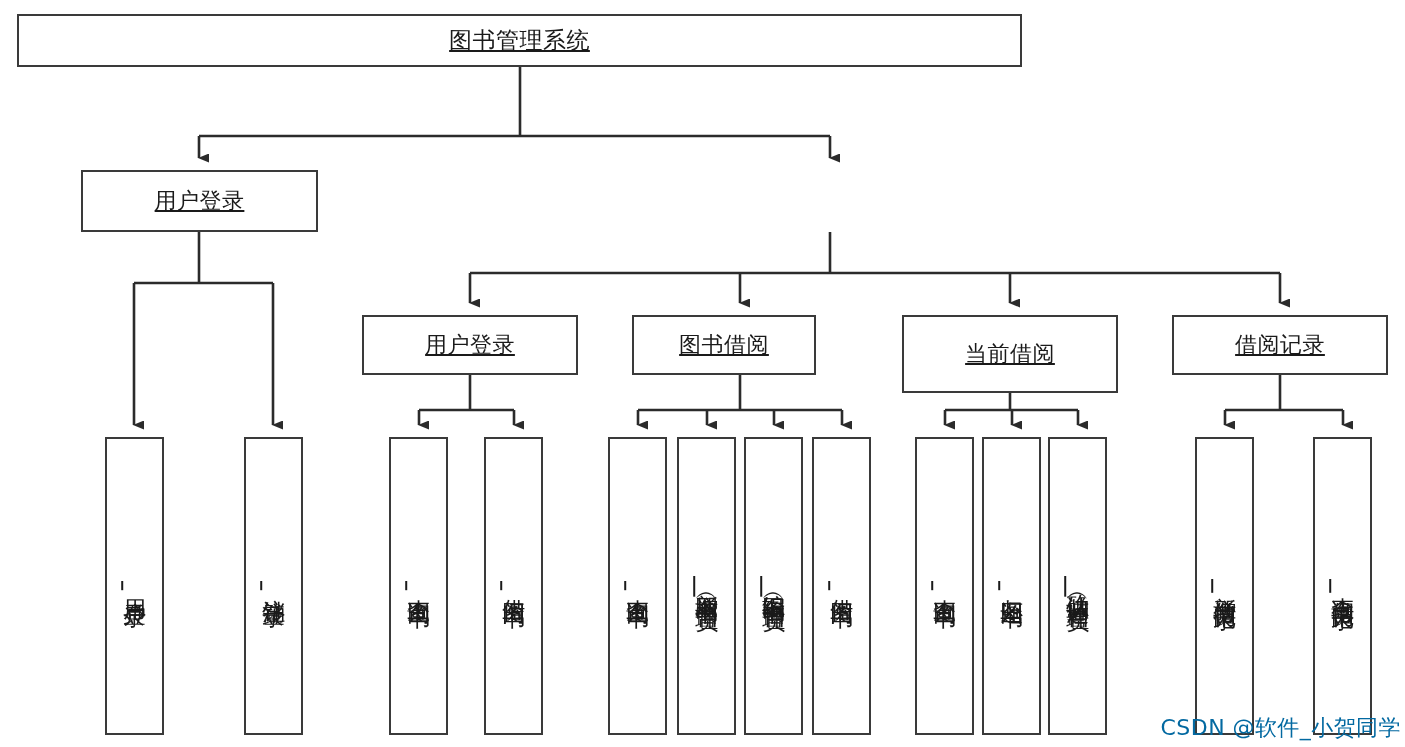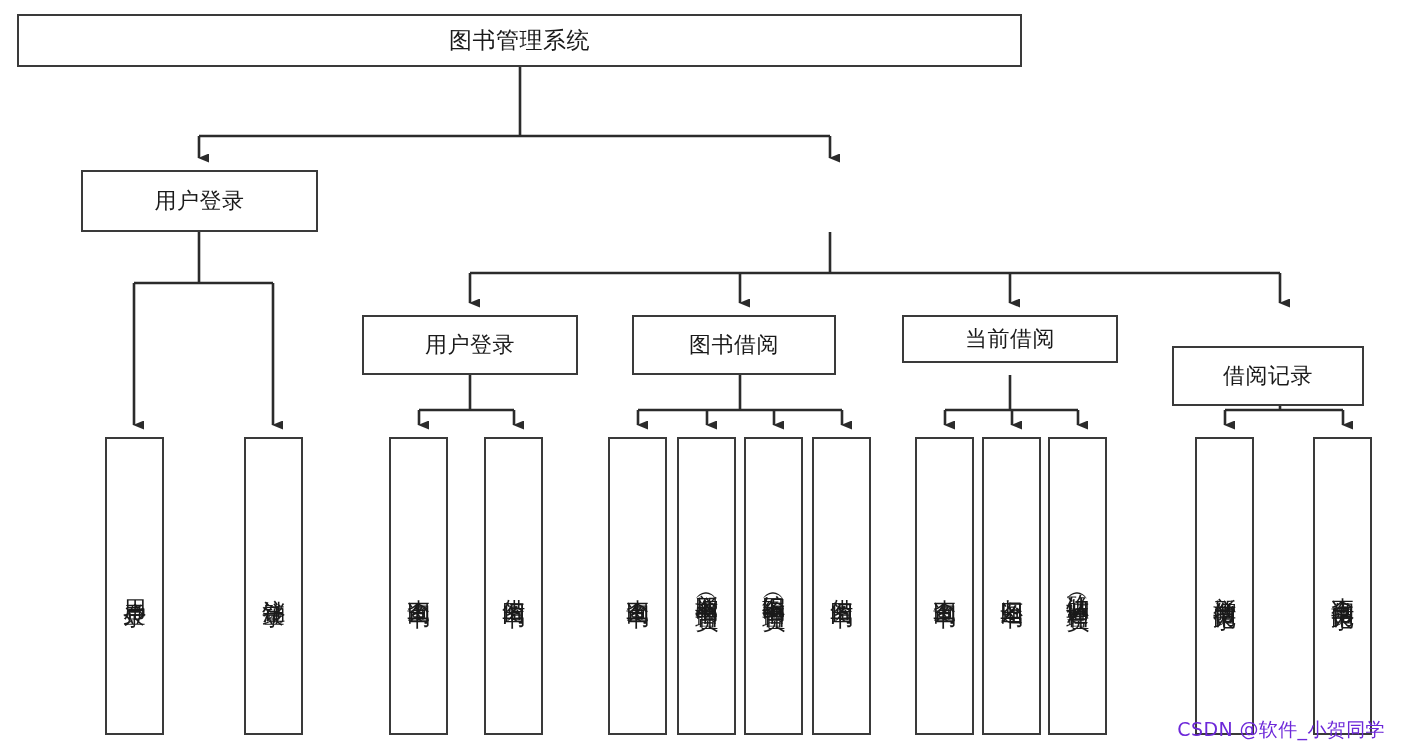--- a/index.html
+++ b/index.html
@@ -34,20 +34,21 @@
     display: flex;
     align-items: center;
     justify-content: center;
     color: #1a1a1a;
   }
   .node-label {
     display: block;
     text-align: center;
     letter-spacing: 0.02em;
     white-space: nowrap;
+    text-decoration: underline;
   }
   
   .node.horiz .node-label {
     font-size: 22px;
     line-height: 1.1;
   }
   .node.root .node-label {
     font-size: 23px;
   }
   
@@ -59,24 +60,24 @@
     writing-mode: vertical-rl;
     text-orientation: upright;
     font-size: 23px;
     line-height: 1.28;
     letter-spacing: 0.10em;
     white-space: nowrap;
     text-align: center;
   }
   #watermark {
     position: absolute;
-    right: 20px;
+    right: 4px;
     bottom: 4px;
-    font-size: 19px;
-    color: #6d28d9;
+    font-size: 22px;
+    color: #0369a1;
     letter-spacing: 0.02em;
     white-space: nowrap;
     user-select: none;
   }
 </style>
 </head>
 <body>
 
 <div id="diagram-root">
 
@@ -134,27 +135,27 @@
     <span class="node-label">图书管理系统</span>
   </div>
 
   <div class="node horiz" style="left:81px; top:170px; width:237px; height:62px;">
     <span class="node-label">用户登录</span>
   </div>
 
   <div class="node horiz" style="left:362px; top:315px; width:216px; height:60px;">
     <span class="node-label">用户登录</span>
   </div>
-  <div class="node horiz" style="left:632px; top:315px; width:204px; height:60px;">
+  <div class="node horiz" style="left:632px; top:315px; width:184px; height:60px;">
     <span class="node-label">图书借阅</span>
   </div>
-  <div class="node horiz" style="left:902px; top:315px; width:216px; height:48px;">
+  <div class="node horiz" style="left:902px; top:315px; width:216px; height:78px;">
     <span class="node-label">当前借阅</span>
   </div>
-  <div class="node horiz" style="left:1172px; top:315px; width:192px; height:60px;margin-top:31px;">
+  <div class="node horiz" style="left:1172px; top:315px; width:216px; height:60px;">
     <span class="node-label">借阅记录</span>
   </div>
 
   <div class="node vert" style="left:105px; top:437px; width:59px; height:298px;">
     <span class="node-label">用户登录</span>
   </div>
   <div class="node vert" style="left:244px; top:437px; width:59px; height:298px;">
     <span class="node-label">注销登录</span>
   </div>
 

